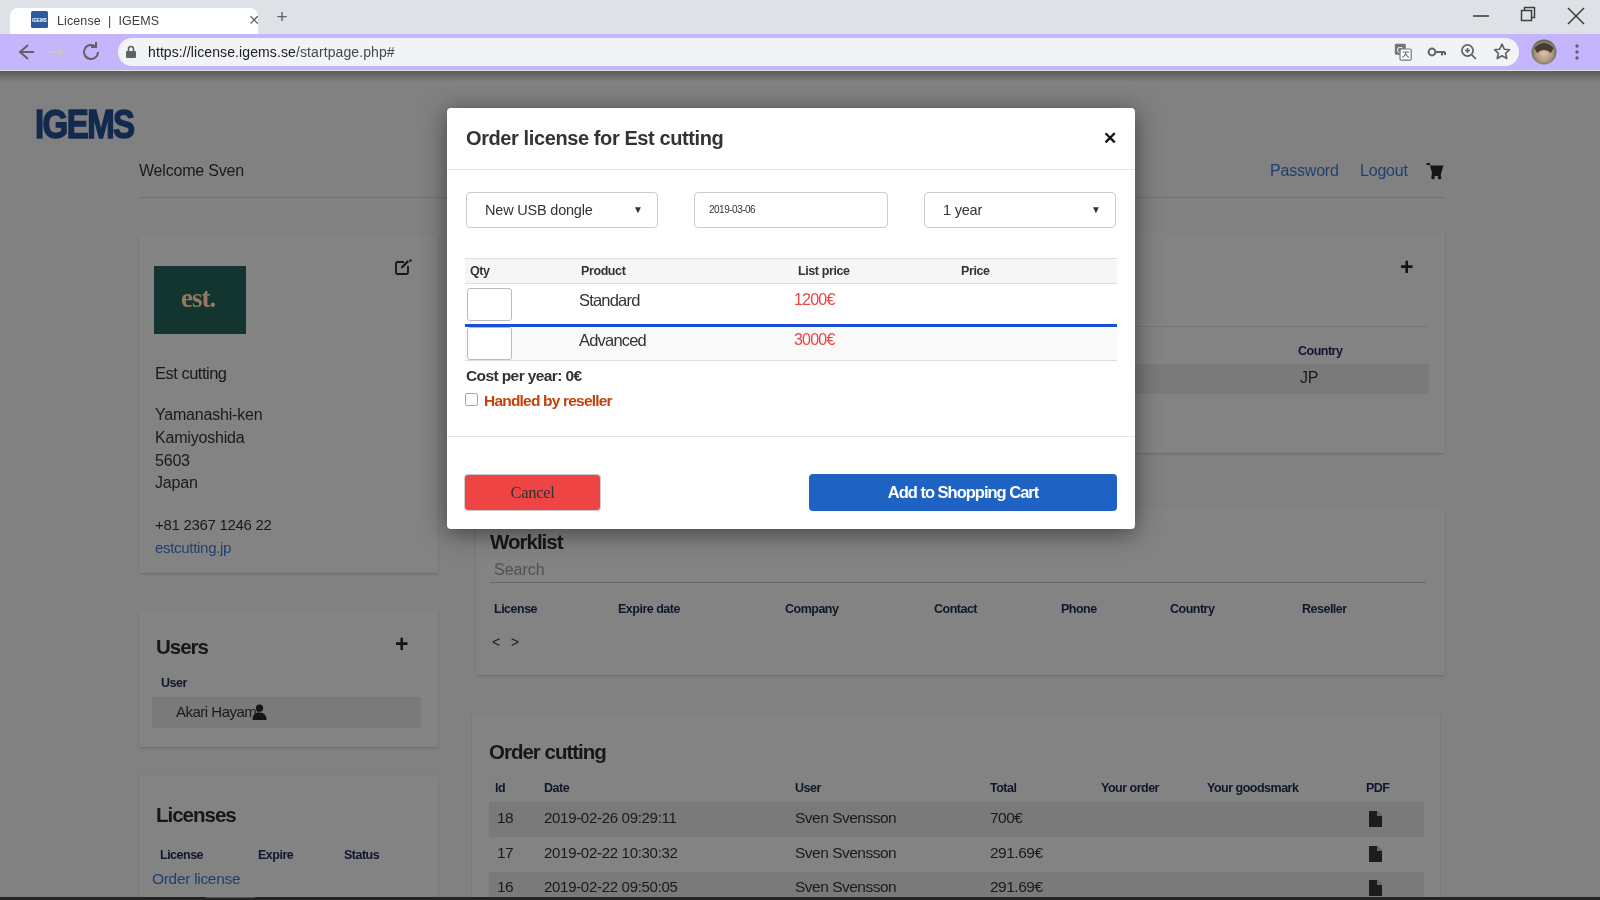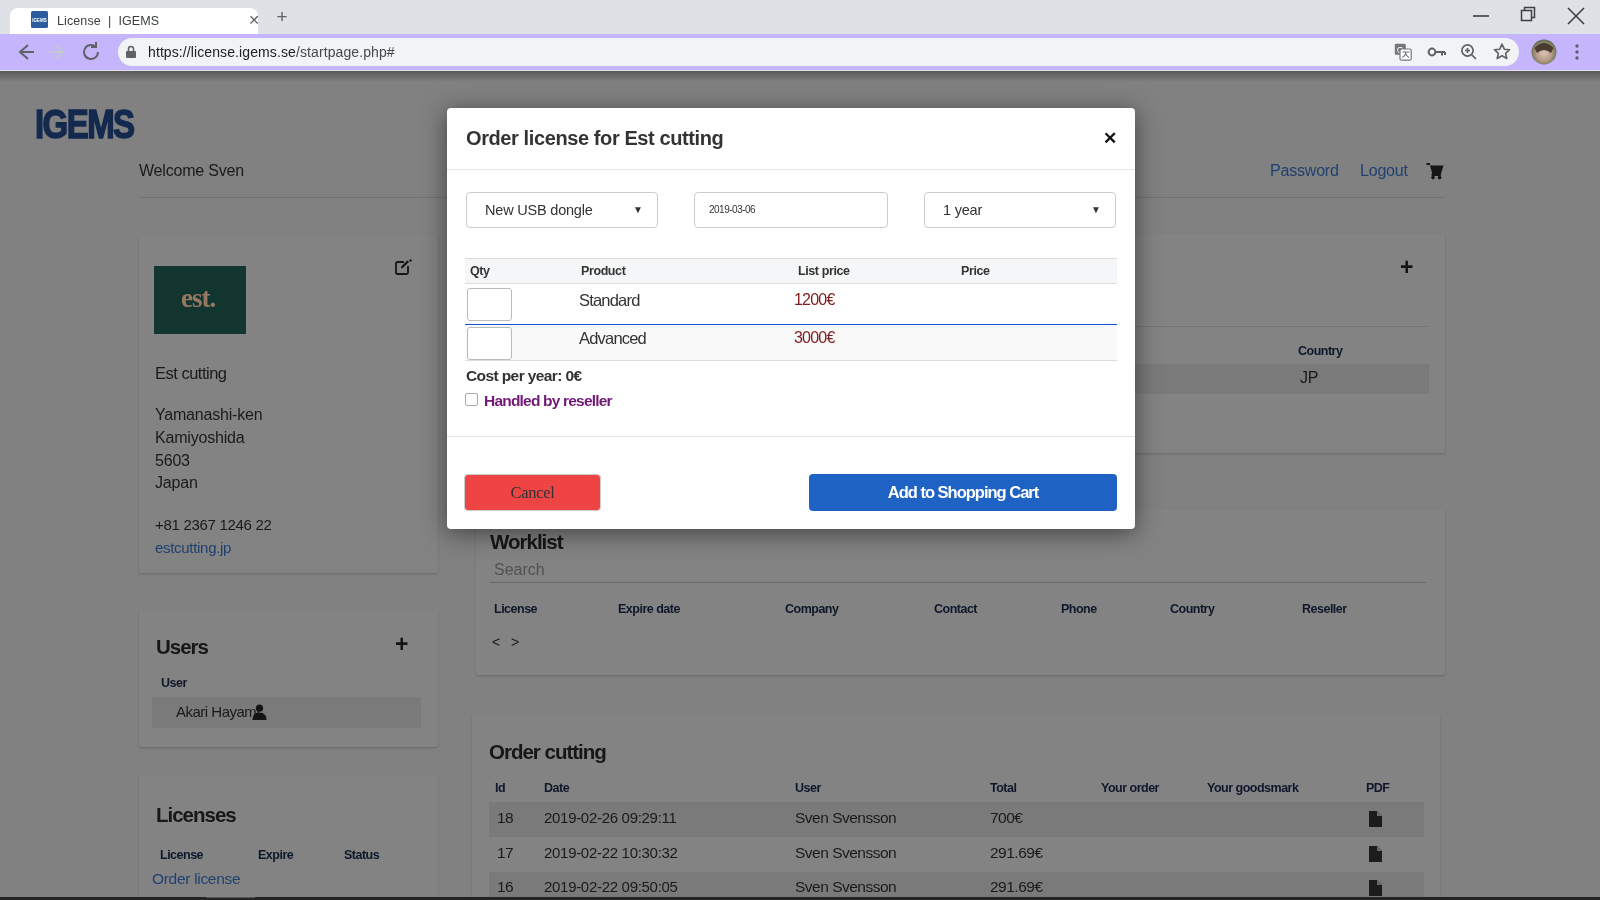--- a/index.html
+++ b/index.html
@@ -39,24 +39,24 @@
   #mhr1 { left:0; top:61px; width:688px; height:1px; background:#e5e5e5; }
   .mselect { top:84px; height:36px; border:1px solid #ccc; border-radius:4px; background:#fff;
              font-size:14.5px; color:#333; line-height:34px; letter-spacing:-0.2px; }
   .mselect .lbl { position:absolute; left:18px; top:0; white-space:nowrap; }
   .mselect .arr { position:absolute; right:14px; top:0; font-size:10px; letter-spacing:0; }
   #mthead { left:18px; top:150px; width:652px; height:26px; background:#f5f6f7; border-top:1px solid #ddd; border-bottom:1px solid #ddd; }
   .mth { position:absolute; top:0; height:24px; line-height:24px; font-weight:bold; font-size:12.5px; color:#333; letter-spacing:-0.4px; }
   .mrow { left:18px; width:652px; }
   .qtyinput { position:absolute; left:20px; width:45px; height:33px; border:1px solid #bbb; border-radius:3px; background:#fff; }
   .mprod { position:absolute; left:114px; font-size:16.5px; color:#333; letter-spacing:-0.8px; }
-  .mprice { position:absolute; left:329px; font-size:16px; color:#7f1d1d; letter-spacing:-0.8px; }
+  .mprice { position:absolute; left:329px; font-size:16px; color:#ef4444; letter-spacing:-0.8px; }
   #mcost { left:19px; top:259px; font-weight:bold; font-size:15.5px; color:#333; letter-spacing:-0.6px; white-space:nowrap; }
   #mcheck { left:18px; top:285px; width:13px; height:13px; border:1px solid #a9a9a9; background:#fdfdfd; border-radius:2px; }
-  #mchecklbl { left:37px; top:284px; font-weight:bold; font-size:15.5px; color:#701a75; letter-spacing:-0.8px; white-space:nowrap; }
+  #mchecklbl { left:37px; top:284px; font-weight:bold; font-size:15.5px; color:#c2410c; letter-spacing:-0.8px; white-space:nowrap; }
   #mhr2 { left:0; top:328px; width:688px; height:1px; background:#e5e5e5; }
   .mbtn { top:366px; height:37px; border-radius:4px; font-size:16.5px; line-height:36px; text-align:center; }
   #btncancel { left:17px; width:137px; border:1px solid #ccc; background:#ef4444; color:#333; letter-spacing:-0.3px;font-family:Liberation Serif, serif; }
   #btnadd { left:362px; width:308px; background:#1e63c4; color:#fff; font-weight:bold; letter-spacing:-1px; }
 </style>
 </head>
 <body>
 
 <div class="abs" id="tabbar">
   <div class="abs" id="tab">
@@ -270,21 +270,21 @@
   <div class="abs" id="mthead">
     <div class="mth" style="left:5px;">Qty</div>
     <div class="mth" style="left:116px;">Product</div>
     <div class="mth" style="left:333px;">List price</div>
     <div class="mth" style="left:496px;">Price</div>
   </div>
   <div class="abs mrow" style="top:176px; height:40px;">
     <div class="mprod" style="top:7px;">Standard</div>
     <div class="mprice" style="top:7px;">1200€</div>
   </div>
-  <div class="abs mrow" style="top:216px; height:37px; background:#f9f9fa; border-top:1px solid #1d4ed8; border-bottom:1px solid #ddd;">
+  <div class="abs mrow" style="top:216px; height:37px; background:#f9f9fa; border-top:3px solid #1d4ed8; border-bottom:1px solid #ddd;">
     <div class="mprod" style="top:4px;">Advanced</div>
     <div class="mprice" style="top:4px;">3000€</div>
   </div>
   <div class="abs qtyinput" style="top:180px;"></div>
   <div class="abs qtyinput" style="top:219px;"></div>
   <div class="abs" id="mcost">Cost per year: 0€</div>
   <div class="abs" id="mcheck"></div>
   <div class="abs" id="mchecklbl">Handled by reseller</div>
   <div class="abs" id="mhr2"></div>
   <div class="abs mbtn" id="btncancel">Cancel</div>

